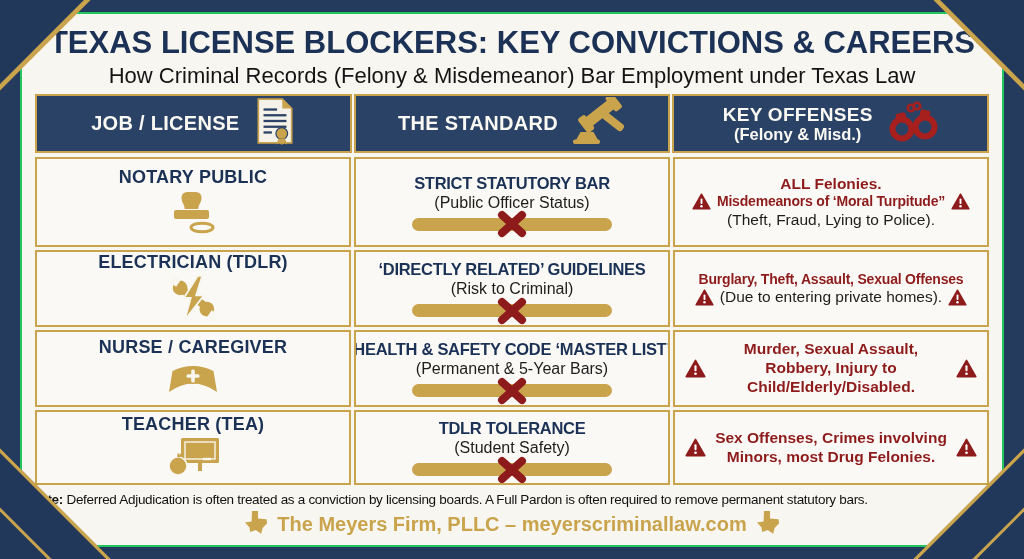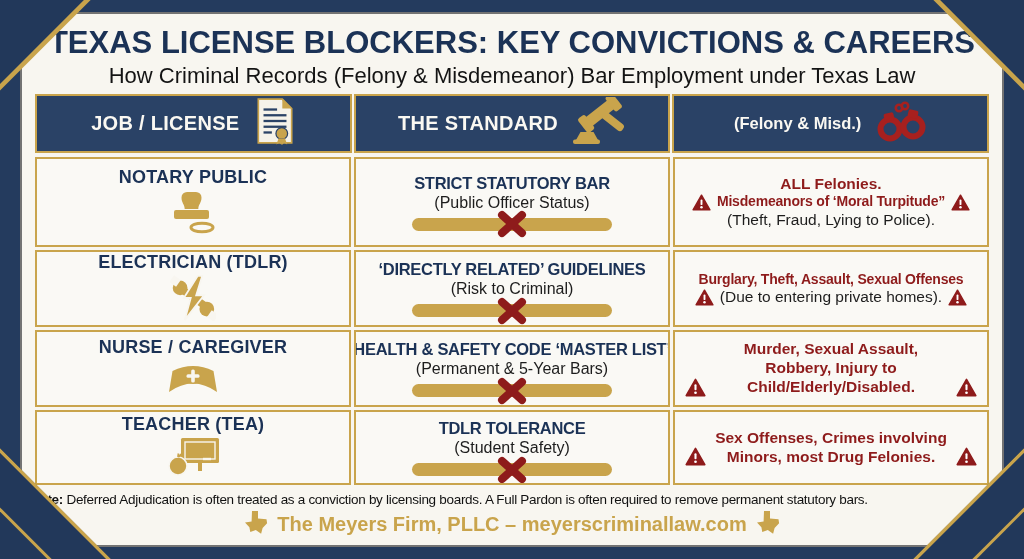--- a/index.html
+++ b/index.html
@@ -18,21 +18,21 @@
   .s-tl{width:190px;left:-48px;top:40px;transform:rotate(-45deg);}
   .s-tr{width:190px;right:-48px;top:40px;transform:rotate(45deg);}
   .s-bl{width:230px;left:-60px;bottom:52px;transform:rotate(45deg);}
   .s-br{width:230px;right:-60px;bottom:52px;transform:rotate(-45deg);}
   .s2-bl{width:150px;left:-45px;bottom:18px;transform:rotate(45deg);}
   .s2-br{width:150px;right:-45px;bottom:18px;transform:rotate(-45deg);}
 
   
   .panel{
     position:absolute;left:20px;top:12px;right:20px;bottom:12px;
-    background:#F8F6F0;border:2px solid #737373;border-radius:5px;
+    background:#F8F6F0;border:2px solid #22c55e;border-radius:5px;
     z-index:3;display:flex;flex-direction:column;align-items:stretch;
   }
   .title{
     margin:13px 10px 0;text-align:center;
     font-size:31px;font-weight:bold;color:#1B3256;letter-spacing:0px;line-height:1.05;
   }
   .subtitle{
     margin:3px 10px 6px;text-align:center;
     font-size:22px;color:#141414;line-height:1.15;
   }
@@ -58,21 +58,21 @@
   }
   .job-label{font-size:18px;font-weight:bold;color:#1B3256;letter-spacing:0.2px;}
   .td-job{gap:2px;}
   .std-title{font-size:16.5px;font-weight:bold;color:#1B3256;white-space:nowrap;letter-spacing:-0.3px;}
   .std-sub{font-size:16px;color:#1d1d1d;margin-top:1px;}
   .bar{width:200px;height:13px;background:#C9A44C;border-radius:7px;margin-top:6px;position:relative;}
   .bar svg{position:absolute;left:50%;top:50%;transform:translate(-50%,-50%);}
 
   .off-red{font-size:15.5px;font-weight:bold;color:#8E1B1B;text-align:center;line-height:1.22;}
   .off-black{font-size:15.5px;color:#1d1d1d;text-align:center;line-height:1.22;}
-  .off-mid{display:flex;align-items:flex-end;justify-content:center;gap:6px;}
+  .off-mid{display:flex;align-items:center;justify-content:center;gap:6px;}
   .fit-line{font-size:14px;white-space:nowrap;letter-spacing:-0.2px;}
   .wrap-2{max-width:238px;}
   .warn{flex:0 0 auto;display:block;}
 
   
   .note{
     margin:7px 8px 0;text-align:left;color:#111;
     font-size:13.5px;letter-spacing:-0.3px;white-space:nowrap;
   }
   .note-label{font-weight:bold;}
@@ -134,20 +134,21 @@
             <rect x="24" y="19" width="30" height="8" rx="3.5" transform="rotate(38 39 23)"></rect>
             <path d="M4 43 h22 l-4.5 -8 h-13 z"></path>
             <rect x="1" y="42.5" width="27" height="4.5" rx="2"></rect>
           </g>
         </svg>
       </span>
     </div>
 
     <div class="th">
       <span class="th-stack">
+        <span class="th-label">KEY OFFENSES</span>
         <span class="th-sublabel">(Felony &amp; Misd.)</span>
       </span>
       <span>
         <svg width="52" height="46" viewBox="0 0 52 46">
           <g stroke="#A7201E" fill="none">
             <circle cx="15" cy="31" r="9.5" stroke-width="6"></circle>
             <circle cx="38" cy="29" r="9.5" stroke-width="6"></circle>
             <circle cx="24" cy="10" r="3.2" stroke-width="2.6"></circle>
             <circle cx="30" cy="8" r="3.2" stroke-width="2.6"></circle>
           </g>

